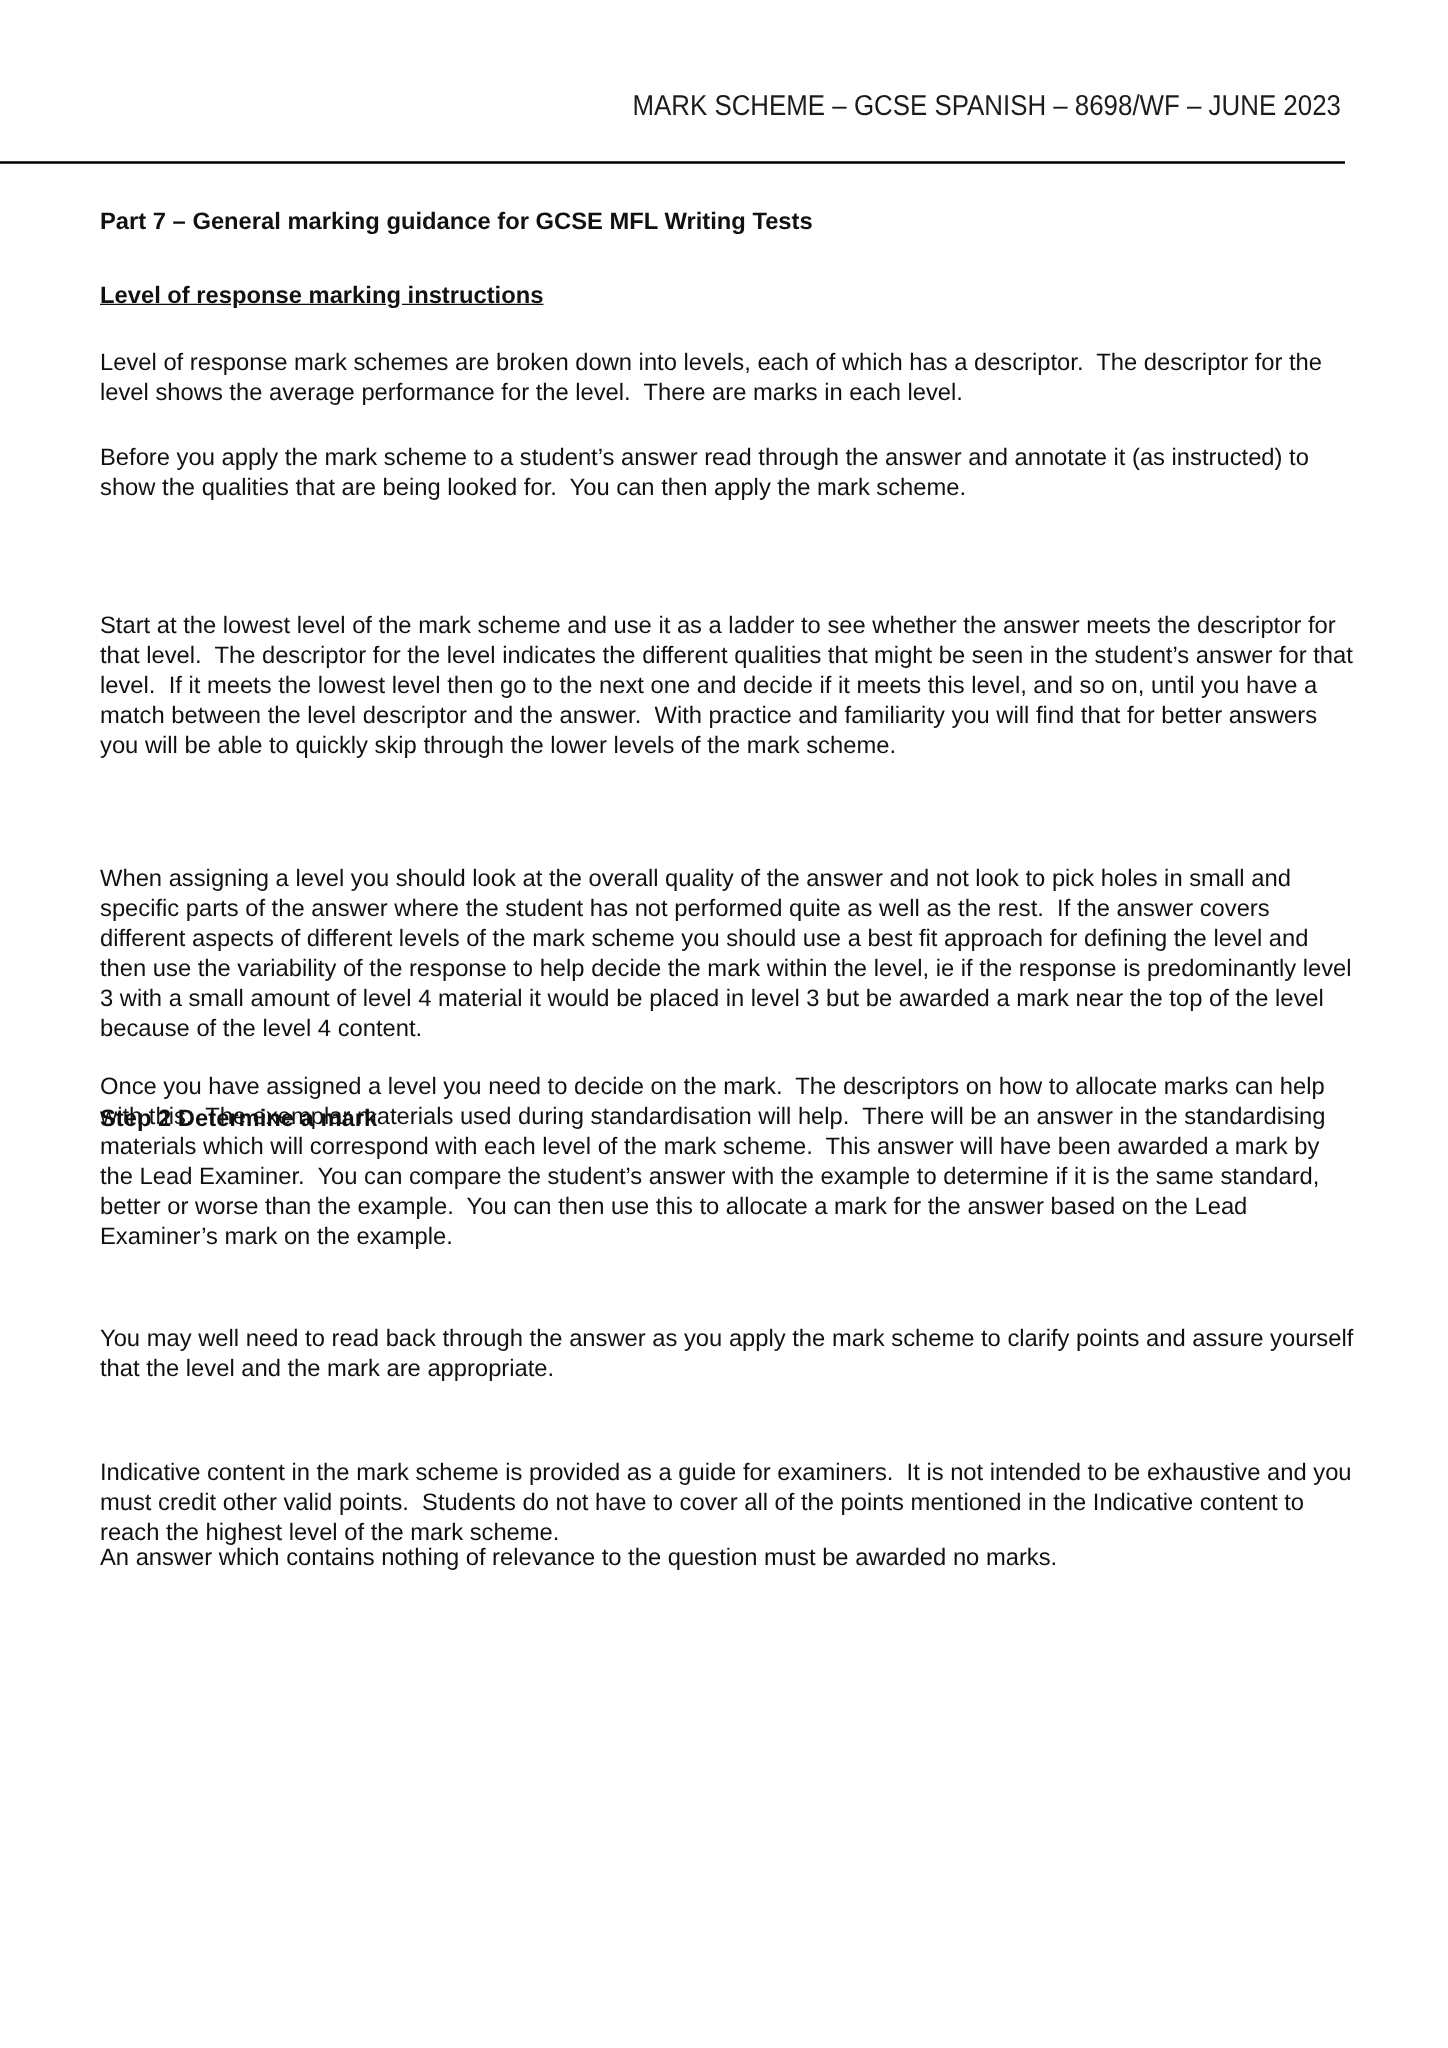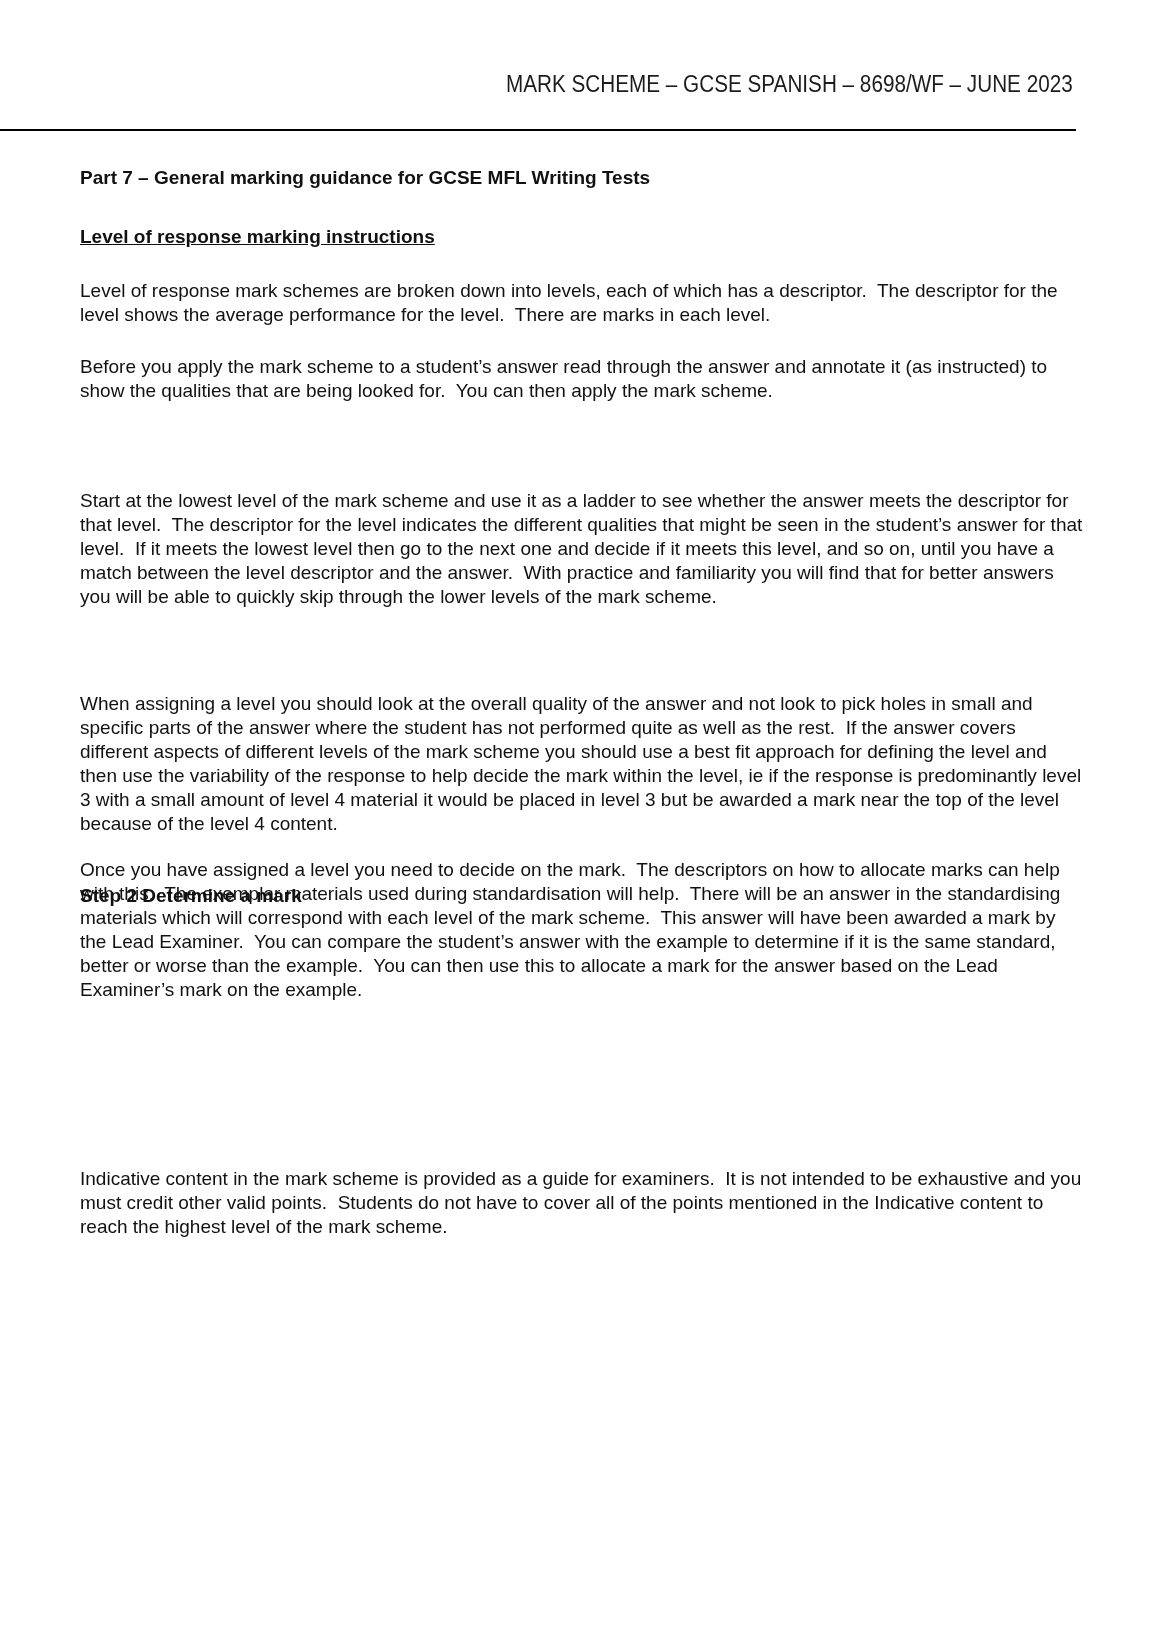--- a/index.html
+++ b/index.html
@@ -82,21 +82,23 @@
 
 
   <div class="block b-s1p1">Start at the lowest level of the mark scheme and use it as a ladder to see whether the answer meets the descriptor for that level.  The descriptor for the level indicates the different qualities that might be seen in the student’s answer for that level.  If it meets the lowest level then go to the next one and decide if it meets this level, and so on, until you have a match between the level descriptor and the answer.  With practice and familiarity you will find that for better answers you will be able to quickly skip through the lower levels of the mark scheme.</div>
 
   <div class="block b-s1p2">When assigning a level you should look at the overall quality of the answer and not look to pick holes in small and specific parts of the answer where the student has not performed quite as well as the rest.  If the answer covers different aspects of different levels of the mark scheme you should use a best fit approach for defining the level and then use the variability of the response to help decide the mark within the level, ie if the response is predominantly level 3 with a small amount of level 4 material it would be placed in level 3 but be awarded a mark near the top of the level because of the level 4 content.</div>
 
   <div class="block heading b-step2">Step 2 Determine a mark</div>
 
   <div class="block b-s2p1">Once you have assigned a level you need to decide on the mark.  The descriptors on how to allocate marks can help with this.  The exemplar materials used during standardisation will help.  There will be an answer in the standardising materials which will correspond with each level of the mark scheme.  This answer will have been awarded a mark by the Lead Examiner.  You can compare the student’s answer with the example to determine if it is the same standard, better or worse than the example.  You can then use this to allocate a mark for the answer based on the Lead Examiner’s mark on the example.</div>
 
+  <div class="block b-s2p2">You may well need to read back through the answer as you apply the mark scheme to clarify points and assure yourself that the level and the mark are appropriate.</div>
 
   <div class="block b-s2p3">Indicative content in the mark scheme is provided as a guide for examiners.  It is not intended to be exhaustive and you must credit other valid points.  Students do not have to cover all of the points mentioned in the Indicative content to reach the highest level of the mark scheme.</div>
 
+  <div class="block b-s2p4">An answer which contains nothing of relevance to the question must be awarded no marks.</div>
 
   <div class="rule rule-footer"></div>
 
   <div class="page-number">4</div>
 
 </div>
 
 </body></html>

